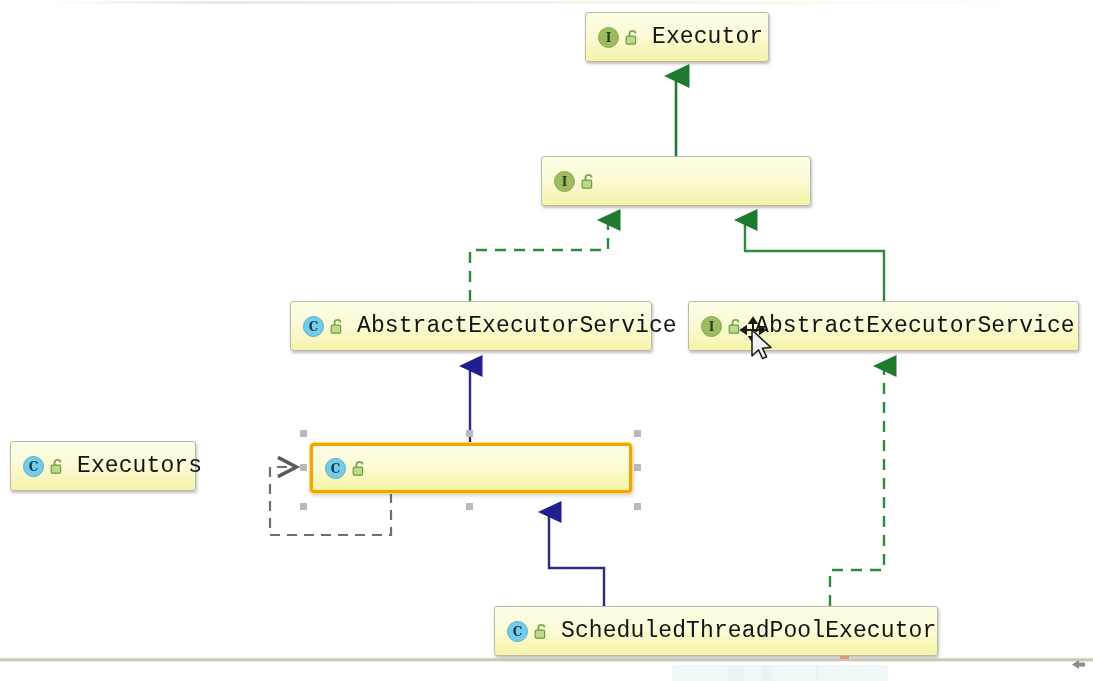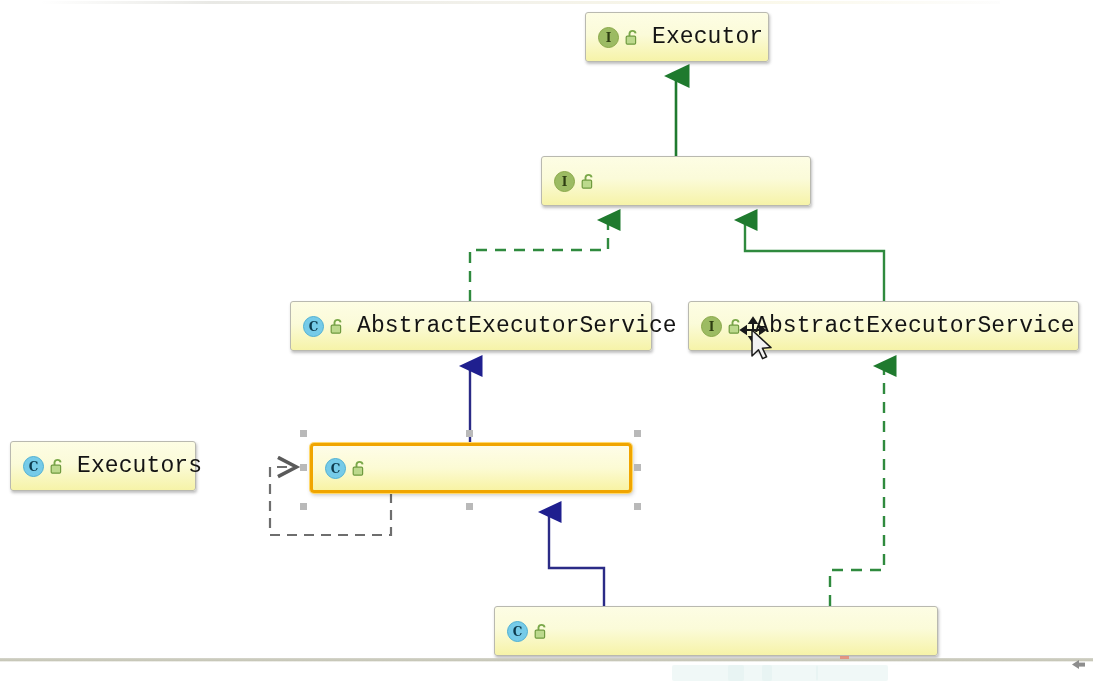--- a/index.html
+++ b/index.html
@@ -285,20 +285,21 @@
         <circle cx="11.5" cy="11.5" r="10" fill="#76cbe8" stroke="#4fb0d4" stroke-width="1"></circle>
         <text x="11.5" y="16.2" text-anchor="middle" font-family="DejaVu Serif, serif" font-size="12" font-weight="bold" fill="#0d3a4d">C</text>
       </svg>
     </span>
     <span class="icon-visibility">
       <svg width="17" height="19" viewBox="0 0 17 19">
         <path d="M5.5,8 L5.5,5.4 A3.1,3.1 0 0 1 11.6,5.4" fill="none" stroke="#7aa84a" stroke-width="1.9"></path>
         <rect x="2.2" y="8.2" width="9.4" height="8" rx="1.1" fill="#bcd98c" stroke="#6f9a3f" stroke-width="1.2"></rect>
       </svg>
     </span>
+    <span class="node-label">ScheduledThreadPoolExecutor</span>
   </div>
 
   <div class="bottom-edge"></div>
   <div class="bottom-mark"></div>
   <div class="bottom-ghost" style="left:672px; width:72px;"></div>
   <div class="bottom-ghost" style="left:728px; width:44px;"></div>
   <div class="bottom-ghost" style="left:762px; width:56px;"></div>
   <div class="bottom-ghost" style="left:816px; width:72px;"></div>
 
   <svg class="cursor-layer" viewBox="0 0 1093 681" width="1093" height="681">

